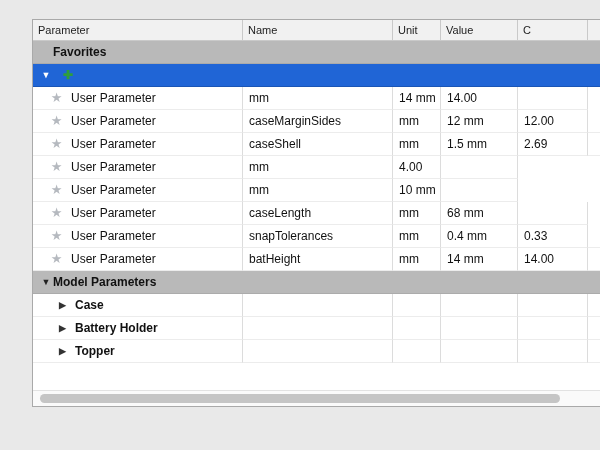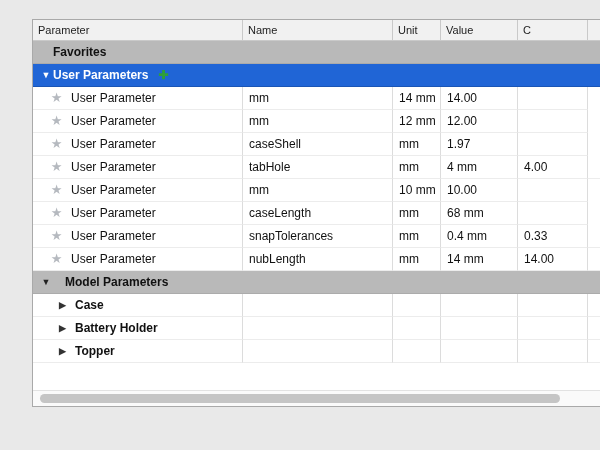--- a/index.html
+++ b/index.html
@@ -33,21 +33,21 @@
     white-space:nowrap; overflow:hidden; color:#111;
   }
   .param-cell { display:flex; align-items:center; padding-left:16px; gap:7px; }
   .star { color:#b5b9bf; font-size:13px; width:15px; text-align:center; flex:0 0 auto; }
   .group-row {
     height:23px; background:#b9b9b9; border-bottom:1px solid #ababab;
     display:flex; align-items:center;
     font-size:12px; font-weight:bold; color:#111;
   }
   .group-row .tri { font-size:9px; color:#222; width:14px; text-align:center; margin-left:6px; flex:0 0 auto; }
-  .group-row .lbl { margin-left:12px; }
+  .group-row .lbl { margin-left:0; }
   .favorites-row .lbl { margin-left:20px;text-align:center; }
   .sel-row {
     height:23px; background:#2065d6; border-bottom:1px solid #1a55b5;
     display:flex; align-items:center;
     font-size:12px; font-weight:bold; color:#ffffff;
   }
   .sel-row .tri { font-size:9px; color:#ffffff; width:14px; text-align:center; margin-left:6px; flex:0 0 auto; }
   .add-btn {
     margin-left:10px; color:#2e9e3c; font-size:12px; font-weight:bold;
     cursor:default; line-height:1;
@@ -76,77 +76,75 @@
       <div class="hcell">Value</div>
       <div class="hcell">C</div>
     </div>
 
     <div class="group-row favorites-row">
       <span class="lbl">Favorites</span>
     </div>
 
     <div class="sel-row">
       <span class="tri">▼</span>
-      <span>User Parameters</span>
       <span class="add-btn">✚</span>
     </div>
 
     <div class="row grid-row">
       <div class="cell param-cell">
         <span class="star">★</span>
         <span>User Parameter</span>
       </div>
       <div class="cell">mm</div>
       <div class="cell">14 mm</div>
       <div class="cell">14.00</div>
       <div class="cell"></div>
     </div>
 
     <div class="row grid-row">
       <div class="cell param-cell">
         <span class="star">★</span>
         <span>User Parameter</span>
       </div>
+      <div class="cell">caseMarginSides</div>
       <div class="cell">mm</div>
       <div class="cell">12 mm</div>
       <div class="cell">12.00</div>
       <div class="cell"></div>
     </div>
 
     <div class="row grid-row">
       <div class="cell param-cell">
         <span class="star">★</span>
         <span>User Parameter</span>
       </div>
       <div class="cell">caseShell</div>
       <div class="cell">mm</div>
-      <div class="cell">1.97</div>
-      <div class="cell"></div>
-    </div>
-
-    <div class="row grid-row">
-      <div class="cell param-cell">
-        <span class="star">★</span>
-        <span>User Parameter</span>
-      </div>
-      <div class="cell">tabHole</div>
-      <div class="cell">mm</div>
-      <div class="cell">4 mm</div>
+      <div class="cell">1.5 mm</div>
+      <div class="cell">2.69</div>
+      <div class="cell"></div>
+    </div>
+
+    <div class="row grid-row">
+      <div class="cell param-cell">
+        <span class="star">★</span>
+        <span>User Parameter</span>
+      </div>
+      <div class="cell">mm</div>
       <div class="cell">4.00</div>
       <div class="cell"></div>
     </div>
 
     <div class="row grid-row">
       <div class="cell param-cell">
         <span class="star">★</span>
         <span>User Parameter</span>
       </div>
       <div class="cell">mm</div>
       <div class="cell">10 mm</div>
-      <div class="cell">10.00</div>
       <div class="cell"></div>
     </div>
 
     <div class="row grid-row">
       <div class="cell param-cell">
         <span class="star">★</span>
         <span>User Parameter</span>
       </div>
       <div class="cell">caseLength</div>
       <div class="cell">mm</div>
@@ -164,21 +162,21 @@
       <div class="cell">0.4 mm</div>
       <div class="cell">0.33</div>
       <div class="cell"></div>
     </div>
 
     <div class="row grid-row">
       <div class="cell param-cell">
         <span class="star">★</span>
         <span>User Parameter</span>
       </div>
-      <div class="cell">nubLength</div>
+      <div class="cell">batHeight</div>
       <div class="cell">mm</div>
       <div class="cell">14 mm</div>
       <div class="cell">14.00</div>
       <div class="cell"></div>
     </div>
 
     <div class="group-row">
       <span class="tri">▼</span>
       <span class="lbl">Model Parameters</span>
     </div>

